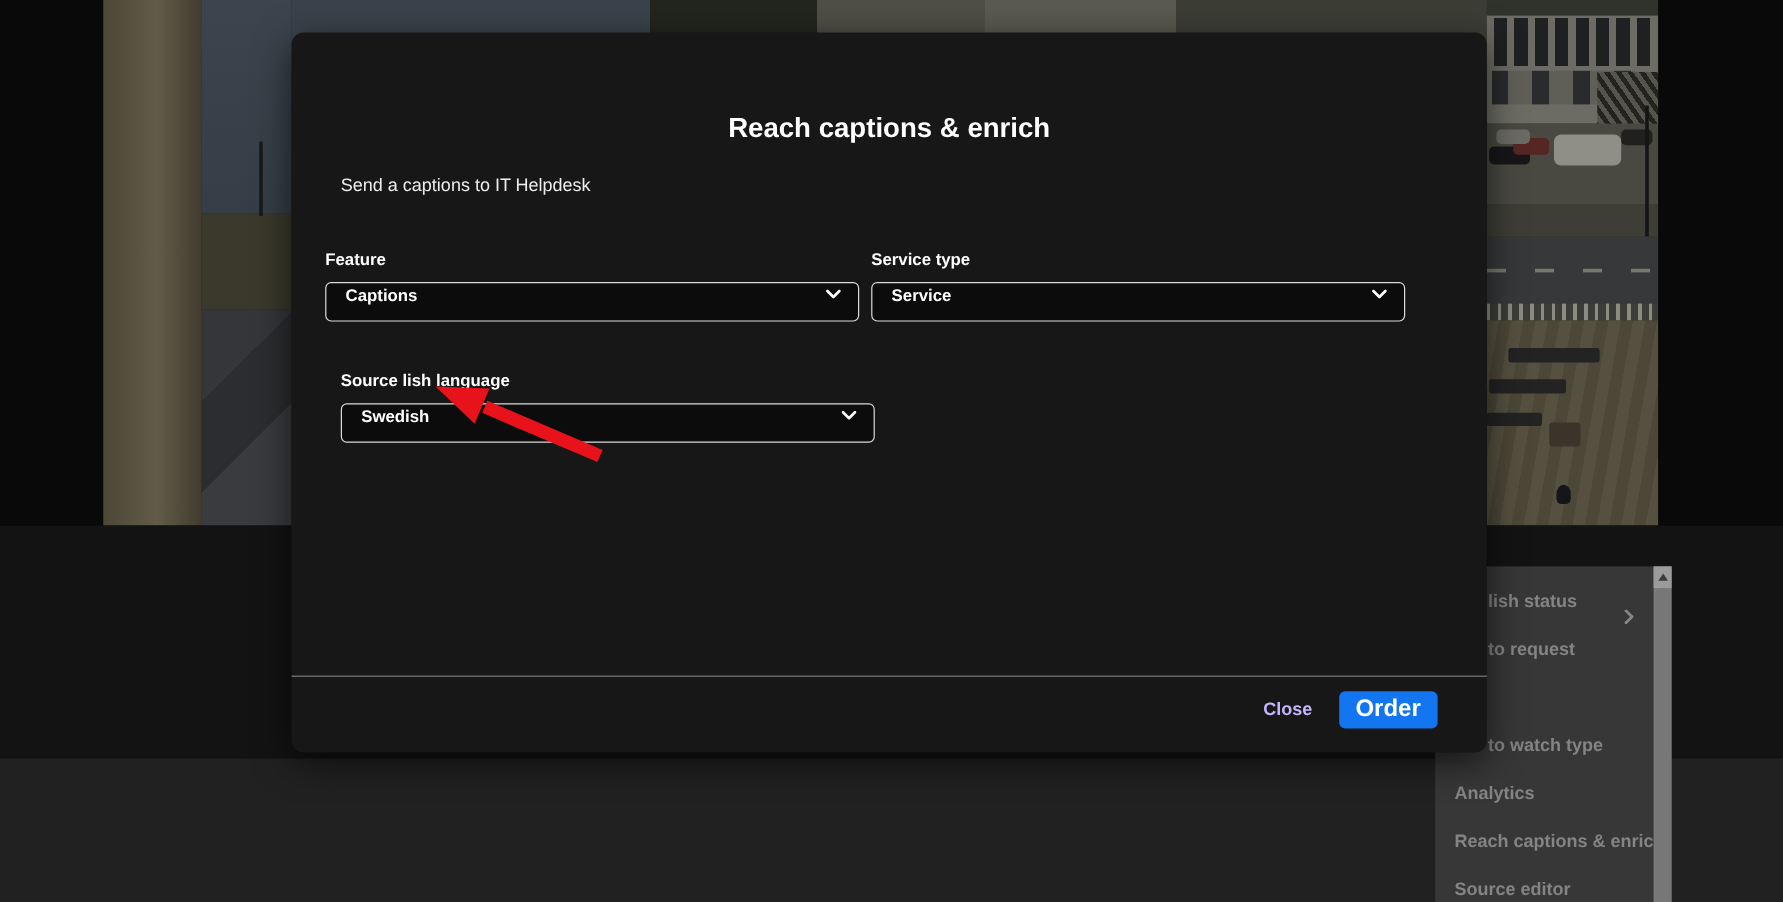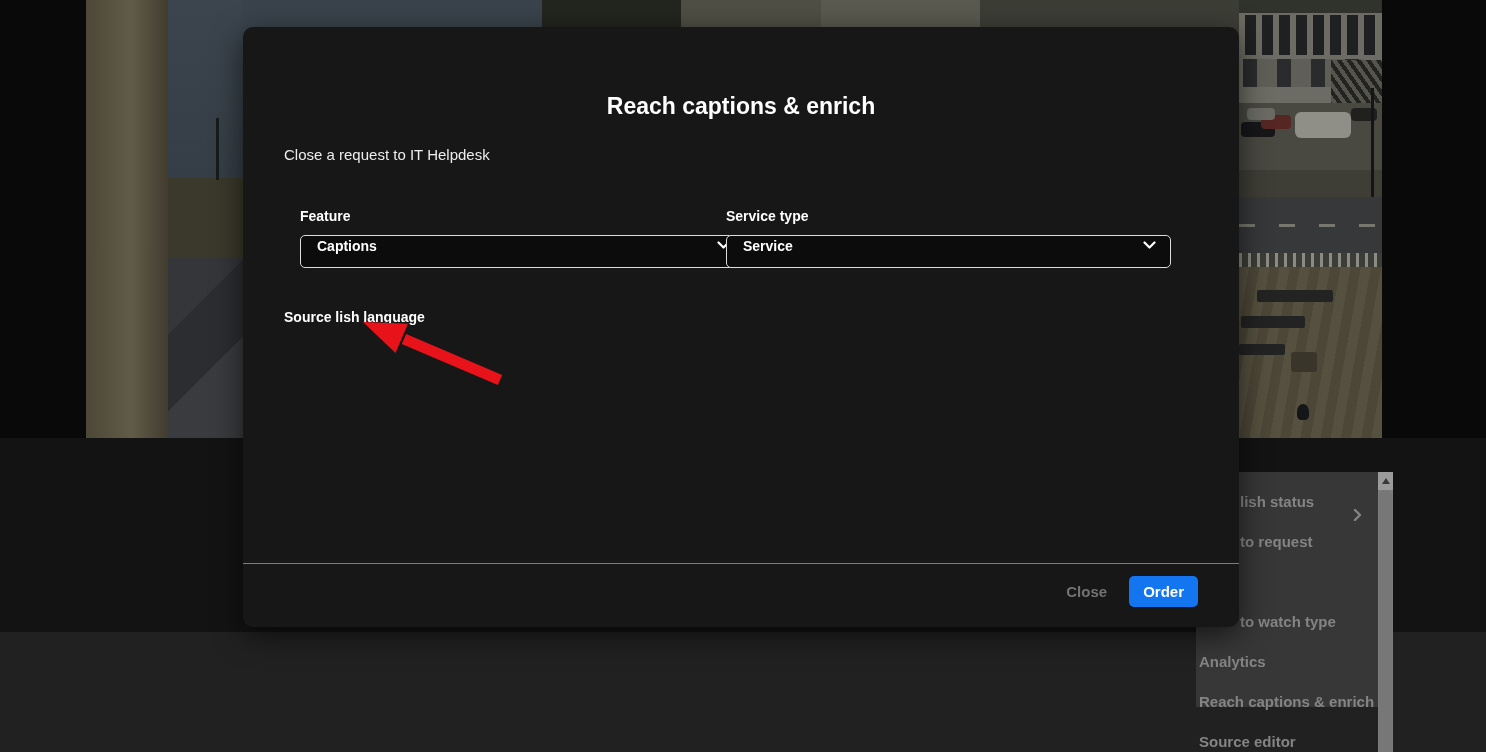--- a/index.html
+++ b/index.html
@@ -53,24 +53,24 @@
   .bench.b2 { left:2px;  top:316px; width:64px; height:12px; }
   .bench.b3 { left:0px;  top:344px; width:46px; height:11px; }
   .chair { position:absolute; left:52px; top:352px; width:26px; height:20px; background:#3a352b; border-radius:3px; }
   .person { position:absolute; left:58px; top:404px; width:12px; height:16px; background:#15161a; border-radius:50% 50% 30% 30%; }
 
   
   .info-section { position:absolute; left:0; top:438px; width:1486px; height:194px; background:#131313; }
   .page-footer { position:absolute; left:0; top:632px; width:1486px; height:120px; background:#212121; }
 
   
-  .menu-panel { position:absolute; left:1196px; top:472px; width:197px; height:235px; background:#373737; z-index:10; }
+  .menu-panel { position:absolute; left:1196px; top:472px; width:197px; height:280px; background:#373737; z-index:10; }
   .menu-list { position:absolute; left:0; top:10px; width:182px; }
   .menu-item { position:relative; height:40px; line-height:40px; font-size:15px; font-weight:700;
-               color:#848484; padding-left:3px; white-space:nowrap; overflow:hidden; cursor:pointer; }
+               color:#848484; padding-left:16px; white-space:nowrap; overflow:hidden; cursor:pointer; }
   .menu-item.clipped { padding-left:44px; }
   .menu-item.gap-above { margin-top:40px; }
   .submenu-arrow { position:absolute; left:157px; top:14px; }
   .menu-scrollbar { position:absolute; right:0; top:0; width:15px; height:280px; background:#7c7c7c; }
   .scroll-btn { position:absolute; left:0; top:0; width:15px; height:18px; background:#9b9b9b;
                 display:flex; align-items:center; justify-content:center; }
   .scroll-btn .tri-up { width:0; height:0; border-left:4px solid transparent; border-right:4px solid transparent;
                 border-bottom:6px solid #3a3a3a; }
   .scroll-thumb { position:absolute; left:1px; top:18px; width:13px; height:262px; background:#777777; border-radius:6px 6px 0 0; }
 
@@ -78,29 +78,29 @@
   .modal { position:absolute; left:243px; top:27px; width:996px; height:600px; background:#171717;
            border-radius:10px; z-index:30; box-shadow:0 8px 30px rgba(0,0,0,.6); }
   .modal-title { position:absolute; left:0; top:66px; width:100%; text-align:center;
                  font-size:23px; font-weight:800; color:#ffffff; }
   .modal-subtitle { position:absolute; left:41px; top:119px; font-size:15px; color:#ededed; }
   .field { position:absolute; width:445px; }
   .field .field-label { display:block; font-size:14px; font-weight:700; color:#ffffff; margin-bottom:11px; }
   .select { height:33px; border:1px solid #dcdcdc; border-radius:5px; background:#0c0c0c;
             display:flex; align-items:center; justify-content:space-between; padding:0 14px 12px 16px; cursor:pointer; }
   .select .select-value { font-size:14px; font-weight:700; color:#ffffff; }
-  .f-feature { left:57px;  top:181px; }
+  .f-feature { left:28px;  top:181px; }
   .f-service { left:483px; top:181px; }
   .f-language{ left:41px;  top:282px; }
   .modal-divider { position:absolute; left:0; top:536px; width:100%; height:0; border-top:1px solid #7d7d7d; }
   .modal-footer { position:absolute; top:549px; right:41px; display:flex; align-items:center; gap:22px; }
-  .close-link { font-size:15px; font-weight:700; color:#737373; background:none; border:none; cursor:pointer;
+  .close-link { font-size:15px; font-weight:700; color:#c4b5fd; background:none; border:none; cursor:pointer;
                 font-family:"Liberation Sans", sans-serif; }
   .order-btn { height:31px; padding:0 14px; background:#1375f0; color:#ffffff; border:none; border-radius:5px;
-               font-size:15px; font-weight:700; cursor:pointer; font-family:"Liberation Sans", sans-serif; }
+               font-size:20px; font-weight:700; cursor:pointer; font-family:"Liberation Sans", sans-serif; }
 
   
   .arrow-svg { position:absolute; left:0; top:0; width:1486px; height:752px; z-index:40; pointer-events:none; }
 </style>
 </head>
 <body>
 
 <div class="stage">
 
   <div class="video-area">
@@ -179,21 +179,21 @@
     <div class="menu-scrollbar">
       <div class="scroll-btn">
           <div class="tri-up"></div>
         </div>
       <div class="scroll-thumb"></div>
     </div>
   </div>
 
   <div class="modal">
     <div class="modal-title">Reach captions &amp; enrich</div>
-    <div class="modal-subtitle">Close a request to IT Helpdesk</div>
+    <div class="modal-subtitle">Send a captions to IT Helpdesk</div>
 
     <div class="field f-feature">
       <span class="field-label">Feature</span>
       <div class="select">
         <span class="select-value">Captions</span>
         <svg width="13" height="9" viewBox="0 0 13 9">
           <path d="M1.5 1.5 L6.5 6.5 L11.5 1.5" stroke="#ffffff" stroke-width="2.2" fill="none" stroke-linecap="round" stroke-linejoin="round"></path>
         </svg>
       </div>
     </div>
@@ -203,20 +203,26 @@
       <div class="select">
         <span class="select-value">Service</span>
         <svg width="13" height="9" viewBox="0 0 13 9">
           <path d="M1.5 1.5 L6.5 6.5 L11.5 1.5" stroke="#ffffff" stroke-width="2.2" fill="none" stroke-linecap="round" stroke-linejoin="round"></path>
         </svg>
       </div>
     </div>
 
     <div class="field f-language">
       <span class="field-label">Source lish language</span>
+      <div class="select">
+        <span class="select-value">Swedish</span>
+        <svg width="13" height="9" viewBox="0 0 13 9">
+          <path d="M1.5 1.5 L6.5 6.5 L11.5 1.5" stroke="#ffffff" stroke-width="2.2" fill="none" stroke-linecap="round" stroke-linejoin="round"></path>
+        </svg>
+      </div>
     </div>
 
     <div class="modal-divider"></div>
     <div class="modal-footer">
       <button class="close-link">Close</button>
       <button class="order-btn">Order</button>
     </div>
   </div>
 
   <svg class="arrow-svg">

